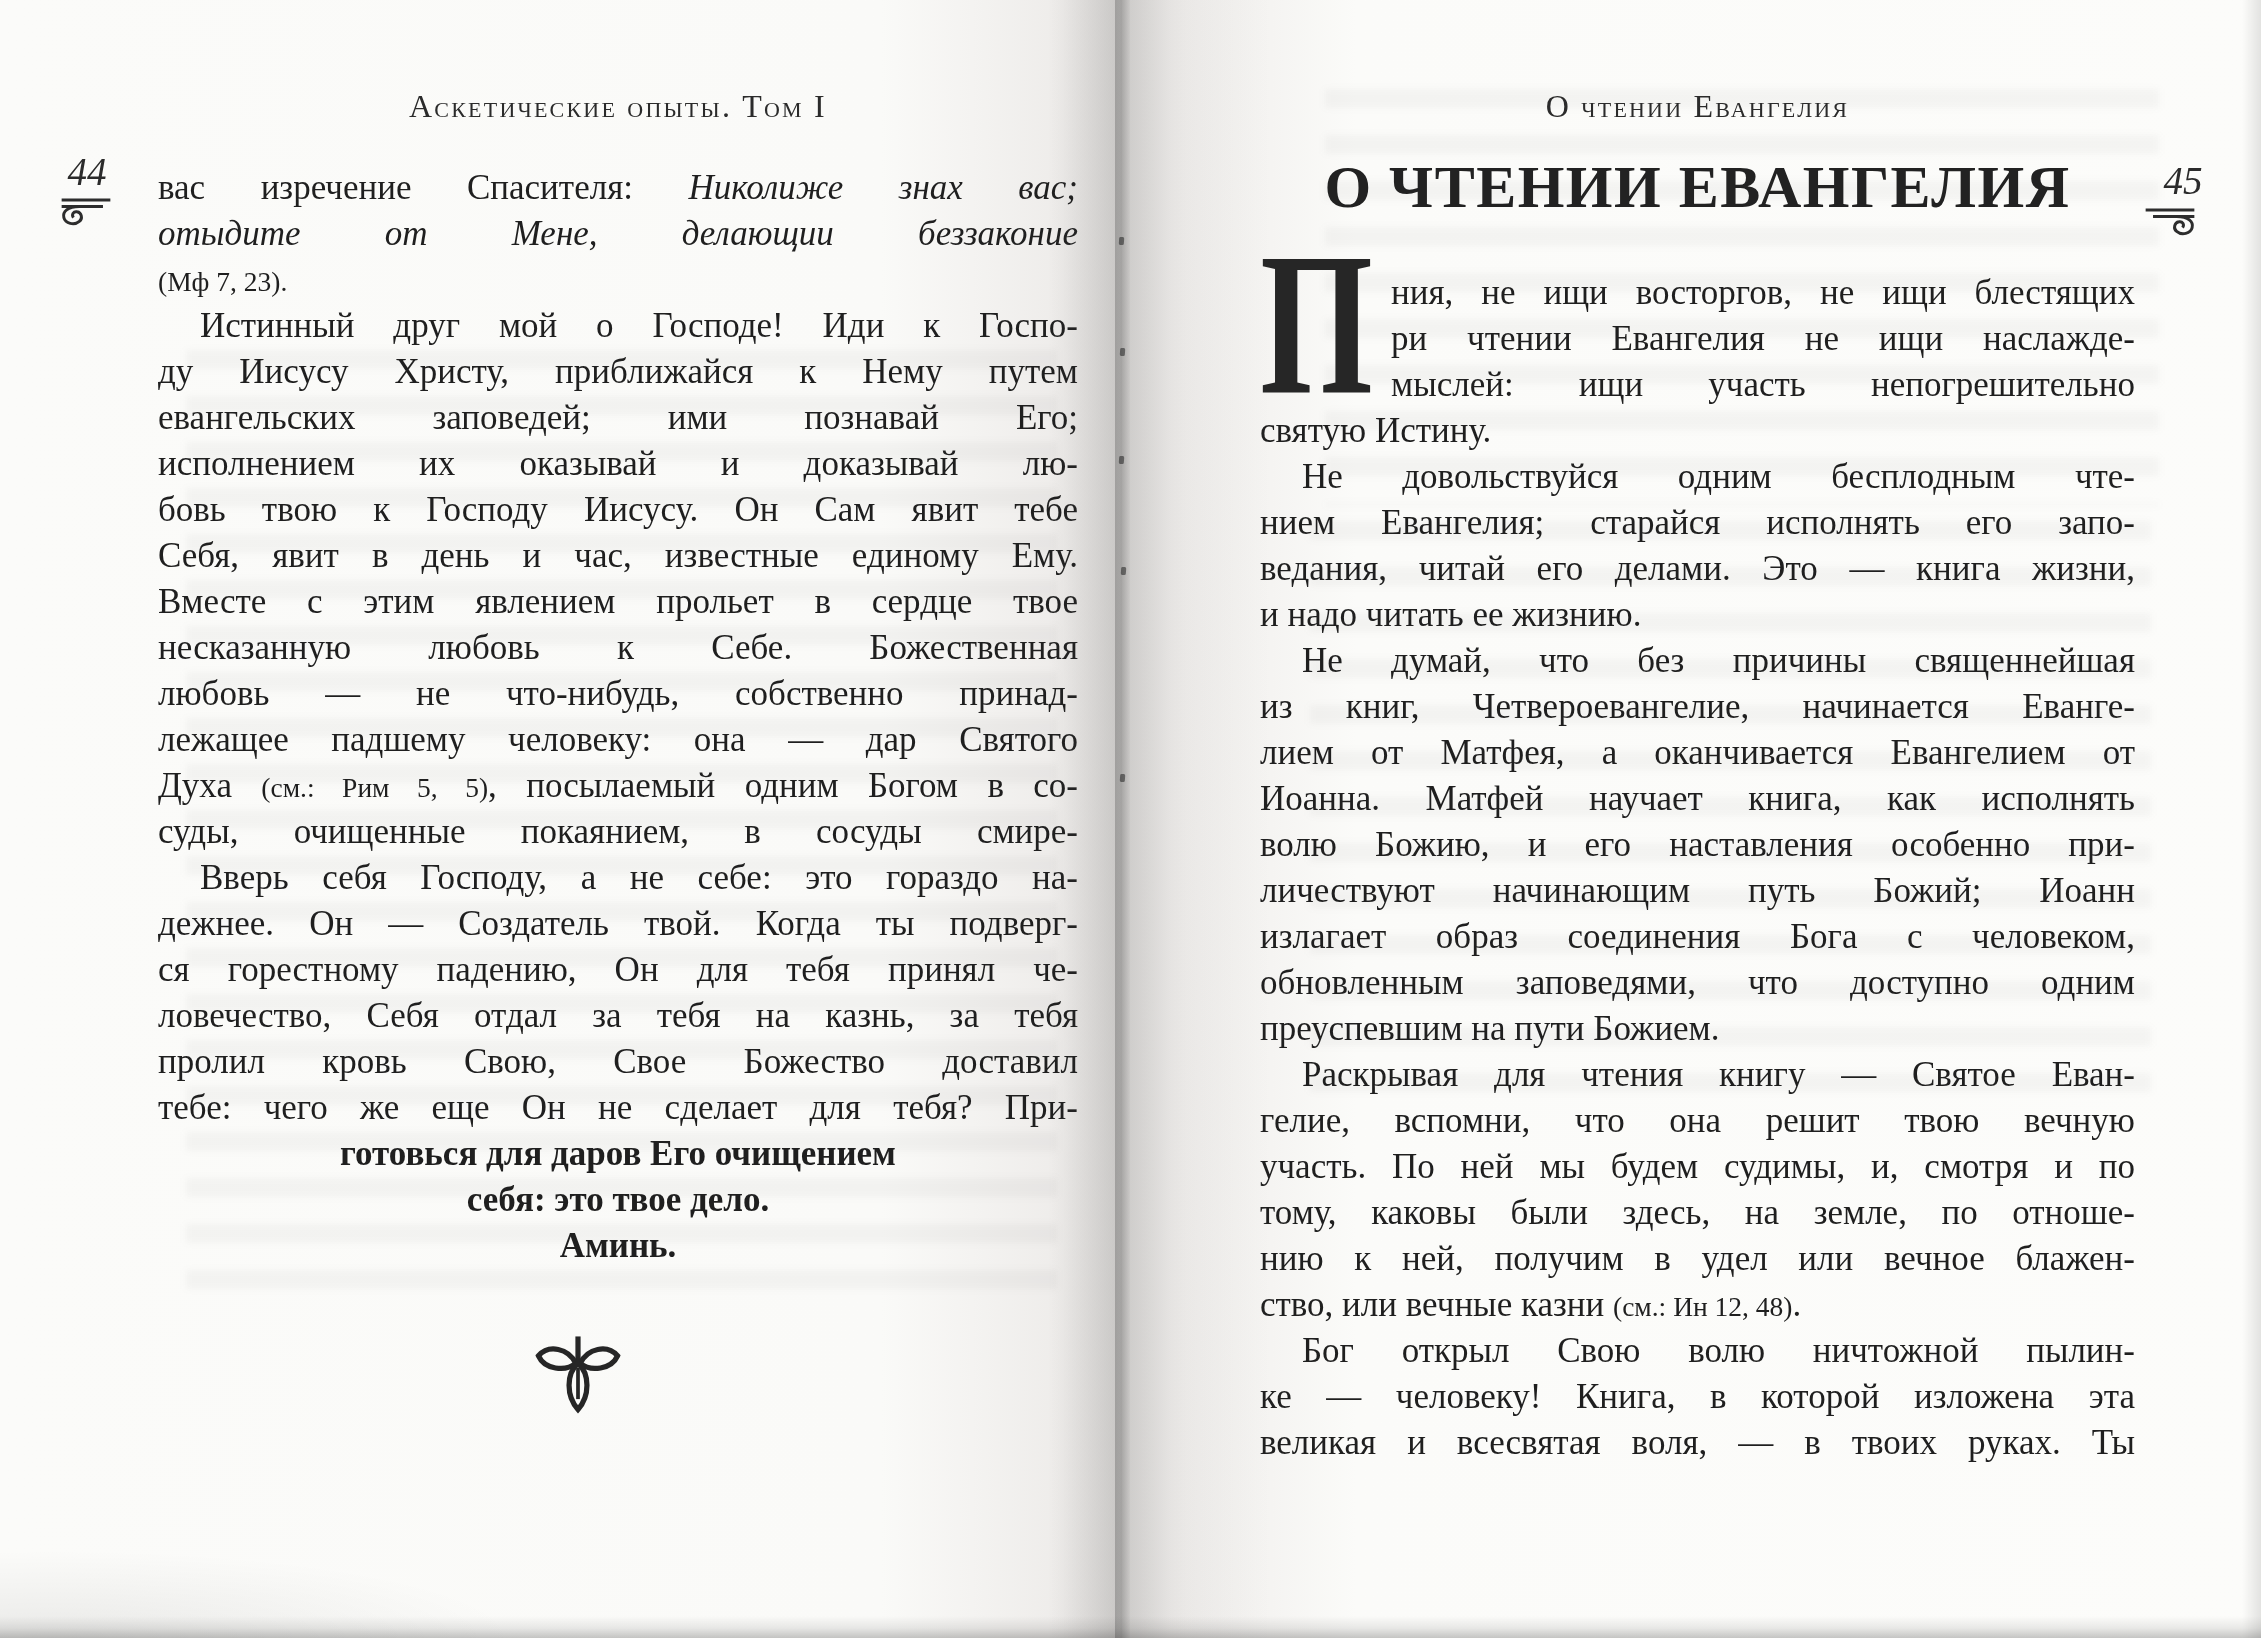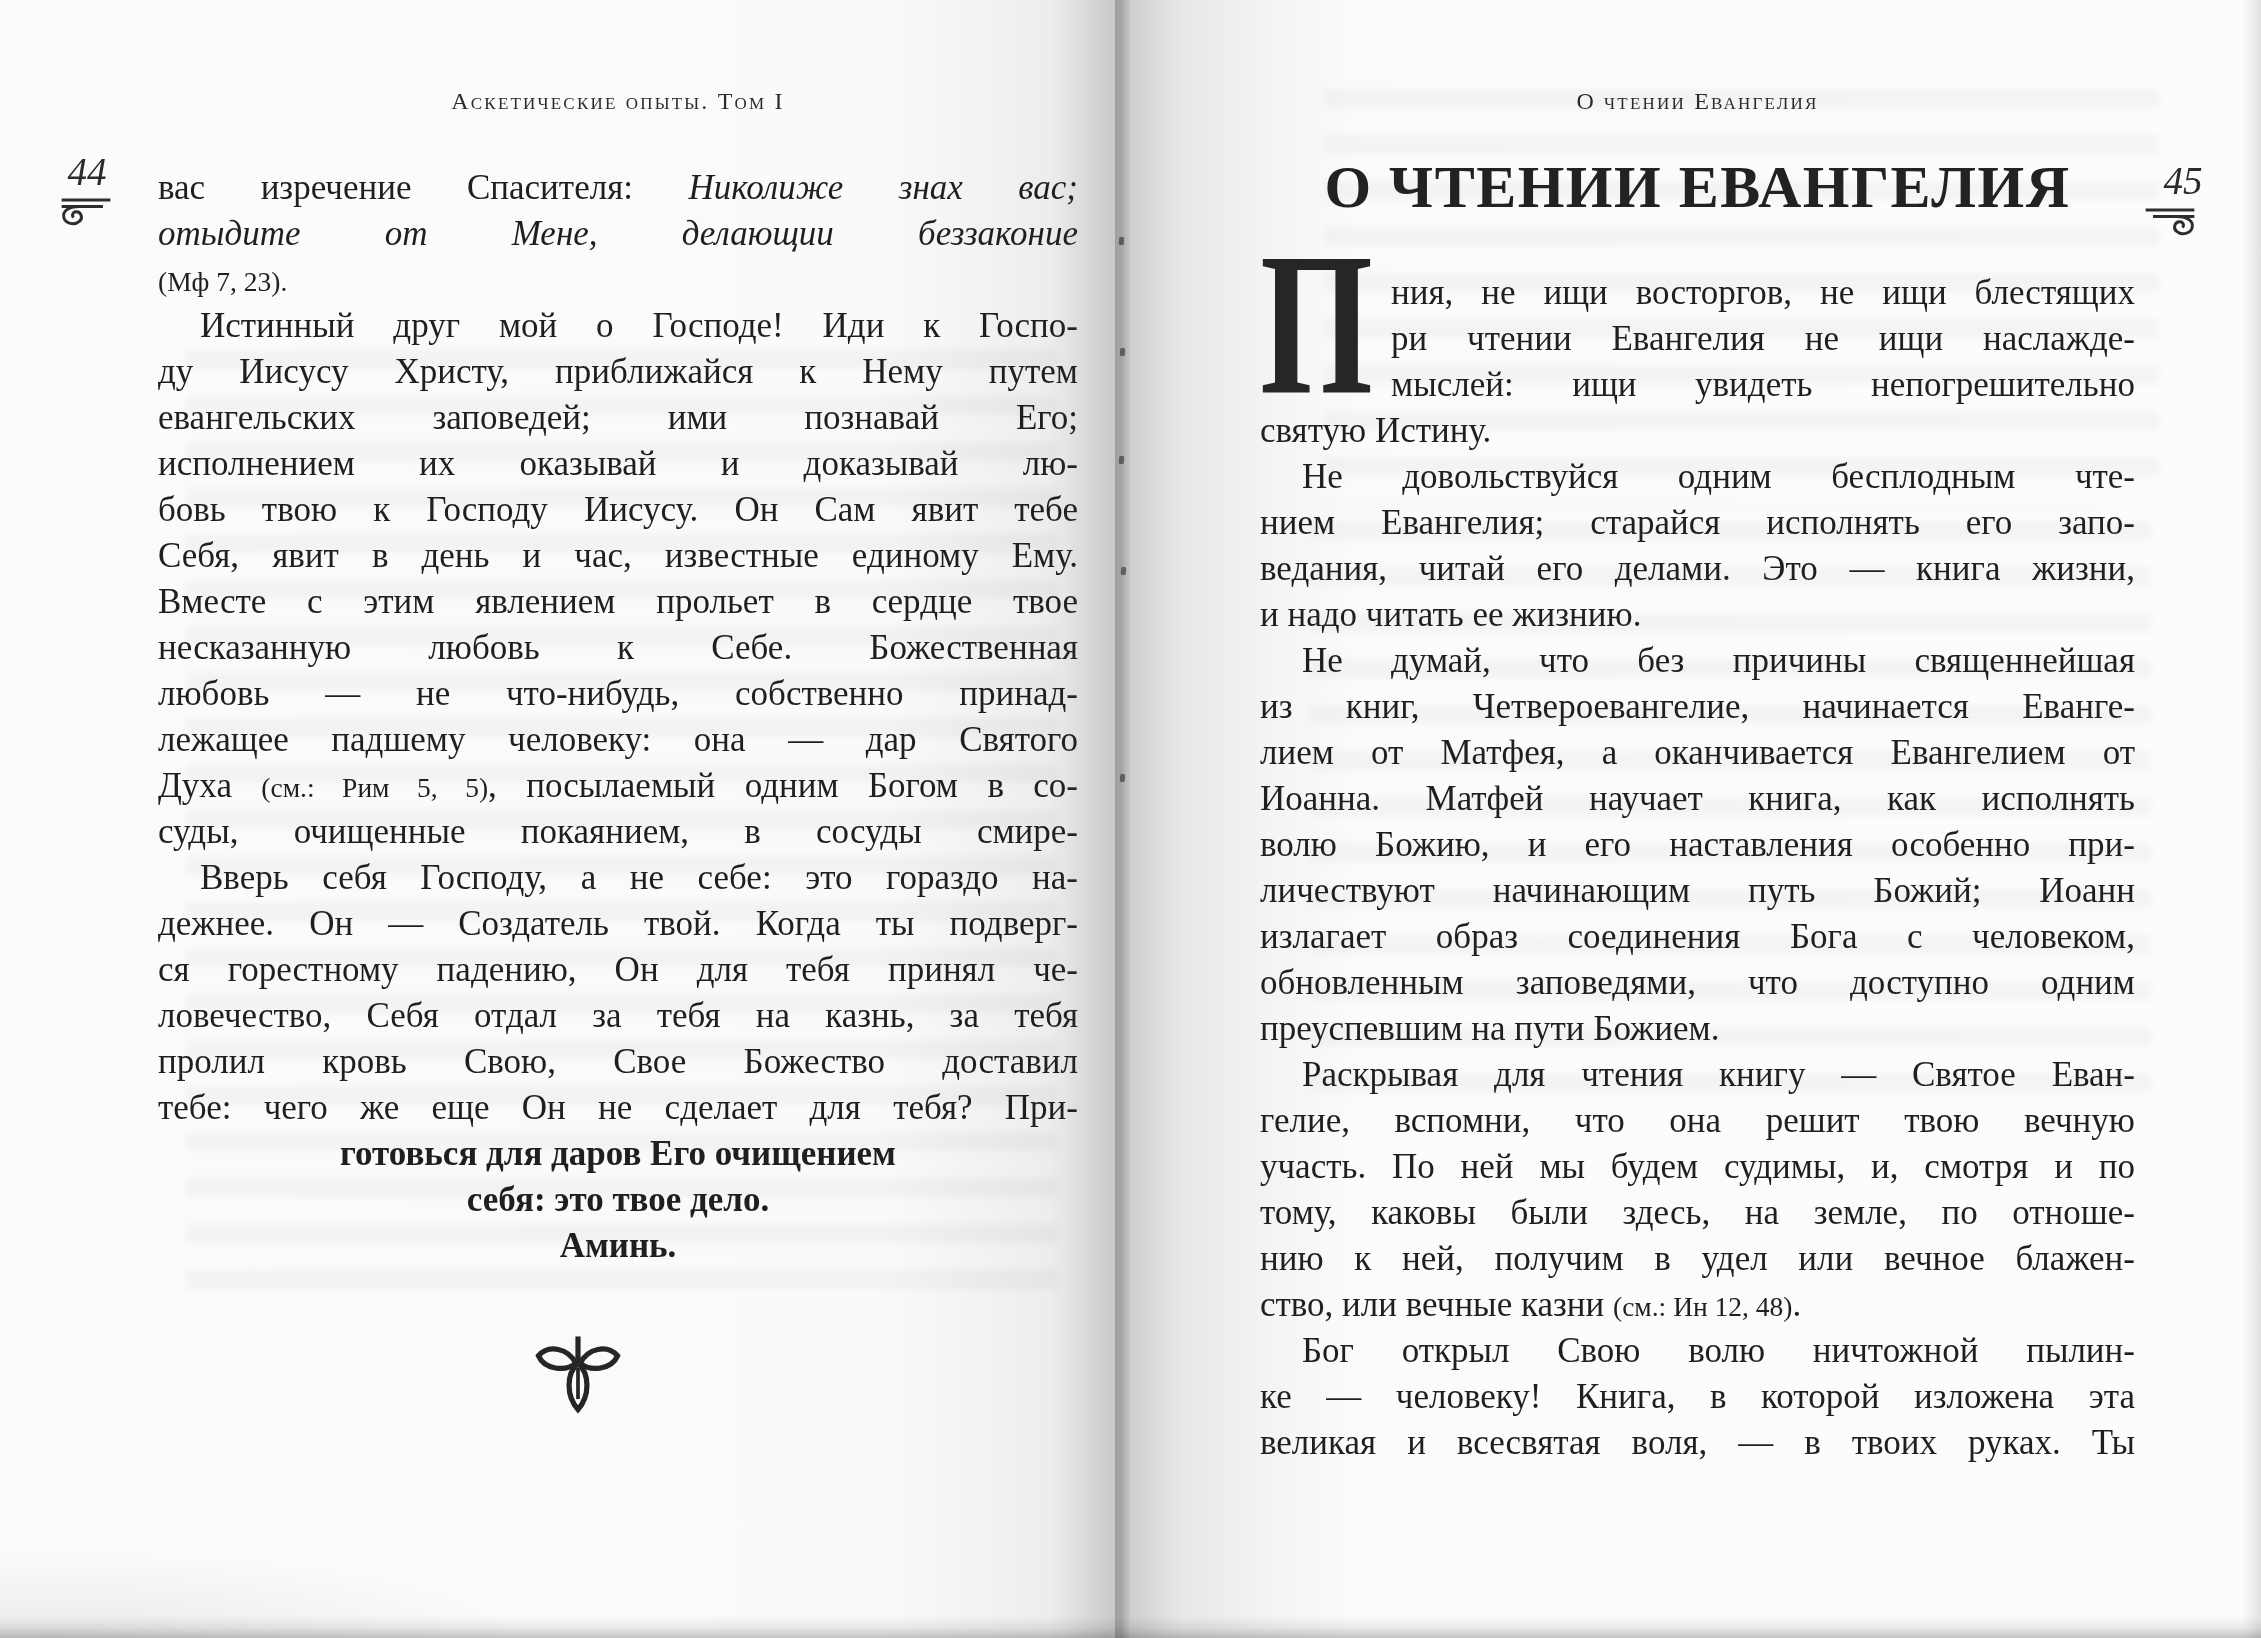--- a/index.html
+++ b/index.html
@@ -31,21 +31,21 @@
 
   
   .bottom-edge{position:absolute;left:0;bottom:0;width:100%;height:22.3px;
     background:linear-gradient(to bottom,rgba(0,0,0,0) 0%,rgba(0,0,0,0.08) 55%,rgba(0,0,0,0.22) 100%);}
   .right-edge{position:absolute;right:0;top:0;width:19.4px;height:100%;
     background:linear-gradient(to left,rgba(0,0,0,0.10),rgba(0,0,0,0));}
   .corner-shadow{position:absolute;left:0;bottom:0;width:521px;height:89px;
     background:radial-gradient(ellipse at 10% 100%,rgba(0,0,0,0.07),rgba(0,0,0,0) 70%);}
 
   
-  .running-header{position:absolute;font-size:24px;font-variant:small-caps;
+  .running-header{position:absolute;font-size:32px;font-variant:small-caps;
     letter-spacing:2.2px;text-align:center;color:#2b2b2b;white-space:nowrap;}
   #left-header{left:158px;width:920px;top:88px;}
   #right-header{left:1260px;width:875px;top:88px;}
 
   
   .pagenum{position:absolute;width:82px;text-align:center;font-size:39px;color:#2b2b2b;font-style:italic;}
   #left-pagenum{left:46px;top:149px;}
   #right-pagenum{left:2142px;top:158px;}
   .pn-ornament{position:absolute;}
   #left-pn-ornament{left:60px;top:197px;}
@@ -137,21 +137,21 @@
     <div class="ln j"><span class="run-r">ловечество, Себя отдал за тебя на казнь, за тебя</span></div>
     <div class="ln j"><span class="run-r">пролил кровь Свою, Свое Божество доставил</span></div>
     <div class="ln j"><span class="run-r">тебе: чего же еще Он не сделает для тебя? При-</span></div>
     <div class="ln c"><span class="run-r">готовься для даров Его очищением</span></div>
     <div class="ln c"><span class="run-r">себя: это твое дело.</span></div>
     <div class="ln c"><span class="run-r">Аминь.</span></div>
   </div>
 <div class="text-block" id="right-text-block">
     <div class="ln j dropind"><span class="run-r">ния, не ищи восторгов, не ищи блестящих</span></div>
     <div class="ln j dropind"><span class="run-r">ри чтении Евангелия не ищи наслажде-</span></div>
-    <div class="ln j dropind"><span class="run-r">мыслей: ищи увидеть непогрешительно</span></div>
+    <div class="ln j dropind"><span class="run-r">мыслей: ищи участь непогрешительно</span></div>
     <div class="ln l"><span class="run-r">святую Истину.</span></div>
     <div class="ln j ind"><span class="run-r">Не довольствуйся одним бесплодным чте-</span></div>
     <div class="ln j"><span class="run-r">нием Евангелия; старайся исполнять его запо-</span></div>
     <div class="ln j"><span class="run-r">ведания, читай его делами. Это — книга жизни,</span></div>
     <div class="ln l"><span class="run-r">и надо читать ее жизнию.</span></div>
     <div class="ln j ind"><span class="run-r">Не думай, что без причины священнейшая</span></div>
     <div class="ln j"><span class="run-r">из книг, Четвероевангелие, начинается Еванге-</span></div>
     <div class="ln j"><span class="run-r">лием от Матфея, а оканчивается Евангелием от</span></div>
     <div class="ln j"><span class="run-r">Иоанна. Матфей научает книга, как исполнять</span></div>
     <div class="ln j"><span class="run-r">волю Божию, и его наставления особенно при-</span></div>

